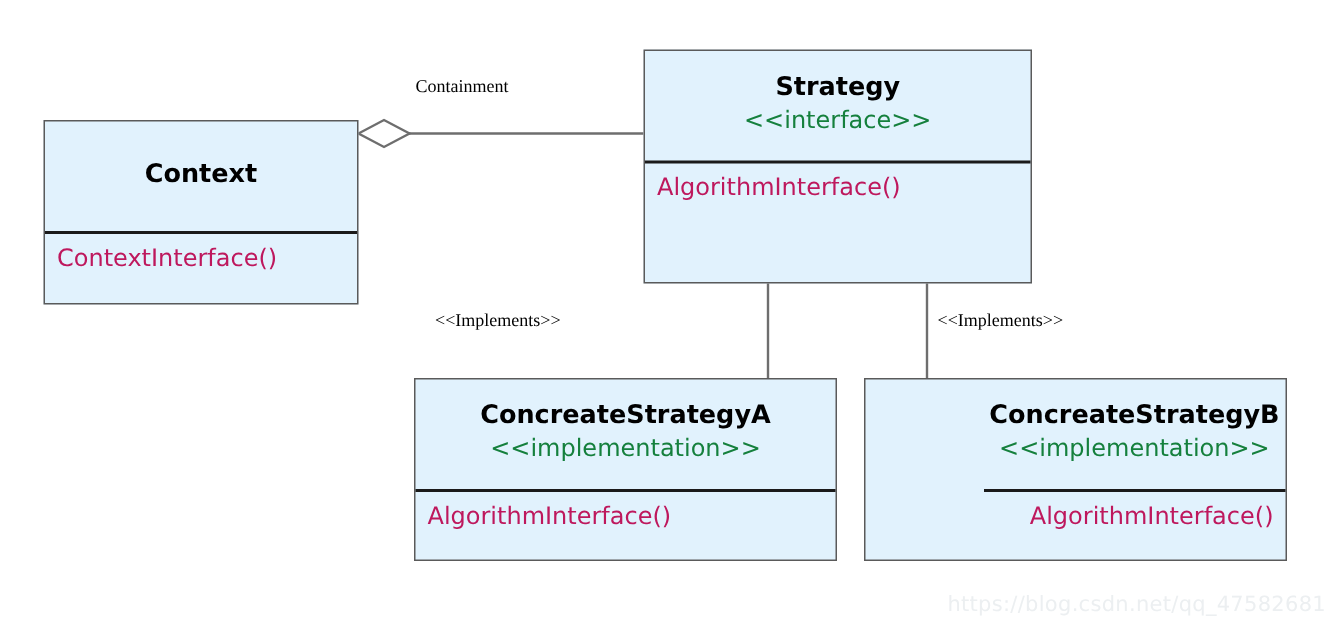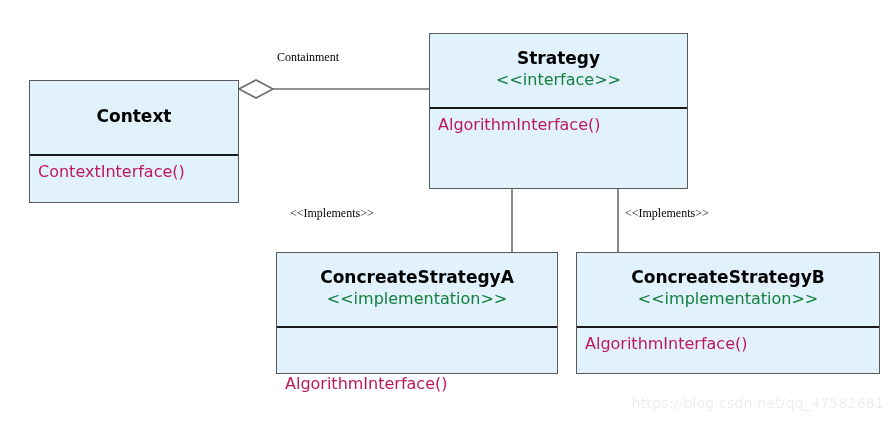--- a/index.html
+++ b/index.html
@@ -69,24 +69,24 @@
     text-align: left;
   }
 
   
   #box-context      { left: 29px;  top: 33px;  width: 210px; height: 123px; margin-top: 47px; }
   #box-context .uml-header { height: 75px; }
 
   #box-strategy     { left: 429px; top: 33px;  width: 259px; height: 156px; }
   #box-strategy .uml-header { height: 75px; }
 
-  #box-strategy-a   { left: 276px; top: 252px; width: 282px; height: 122px; gap: 40px; }
+  #box-strategy-a   { left: 276px; top: 252px; width: 282px; height: 122px; }
   #box-strategy-a .uml-header { height: 75px; }
 
-  #box-strategy-b   { left: 576px; top: 252px; width: 304px; height: 122px; }
+  #box-strategy-b   { left: 576px; top: 252px; width: 282px; height: 122px; align-items: flex-end; }
   #box-strategy-b .uml-header { height: 75px; }
 
   
   .edge-svg {
     position: absolute;
     left: 0;
     top: 0;
     width: 892px;
     height: 423px;
     z-index: 1;

